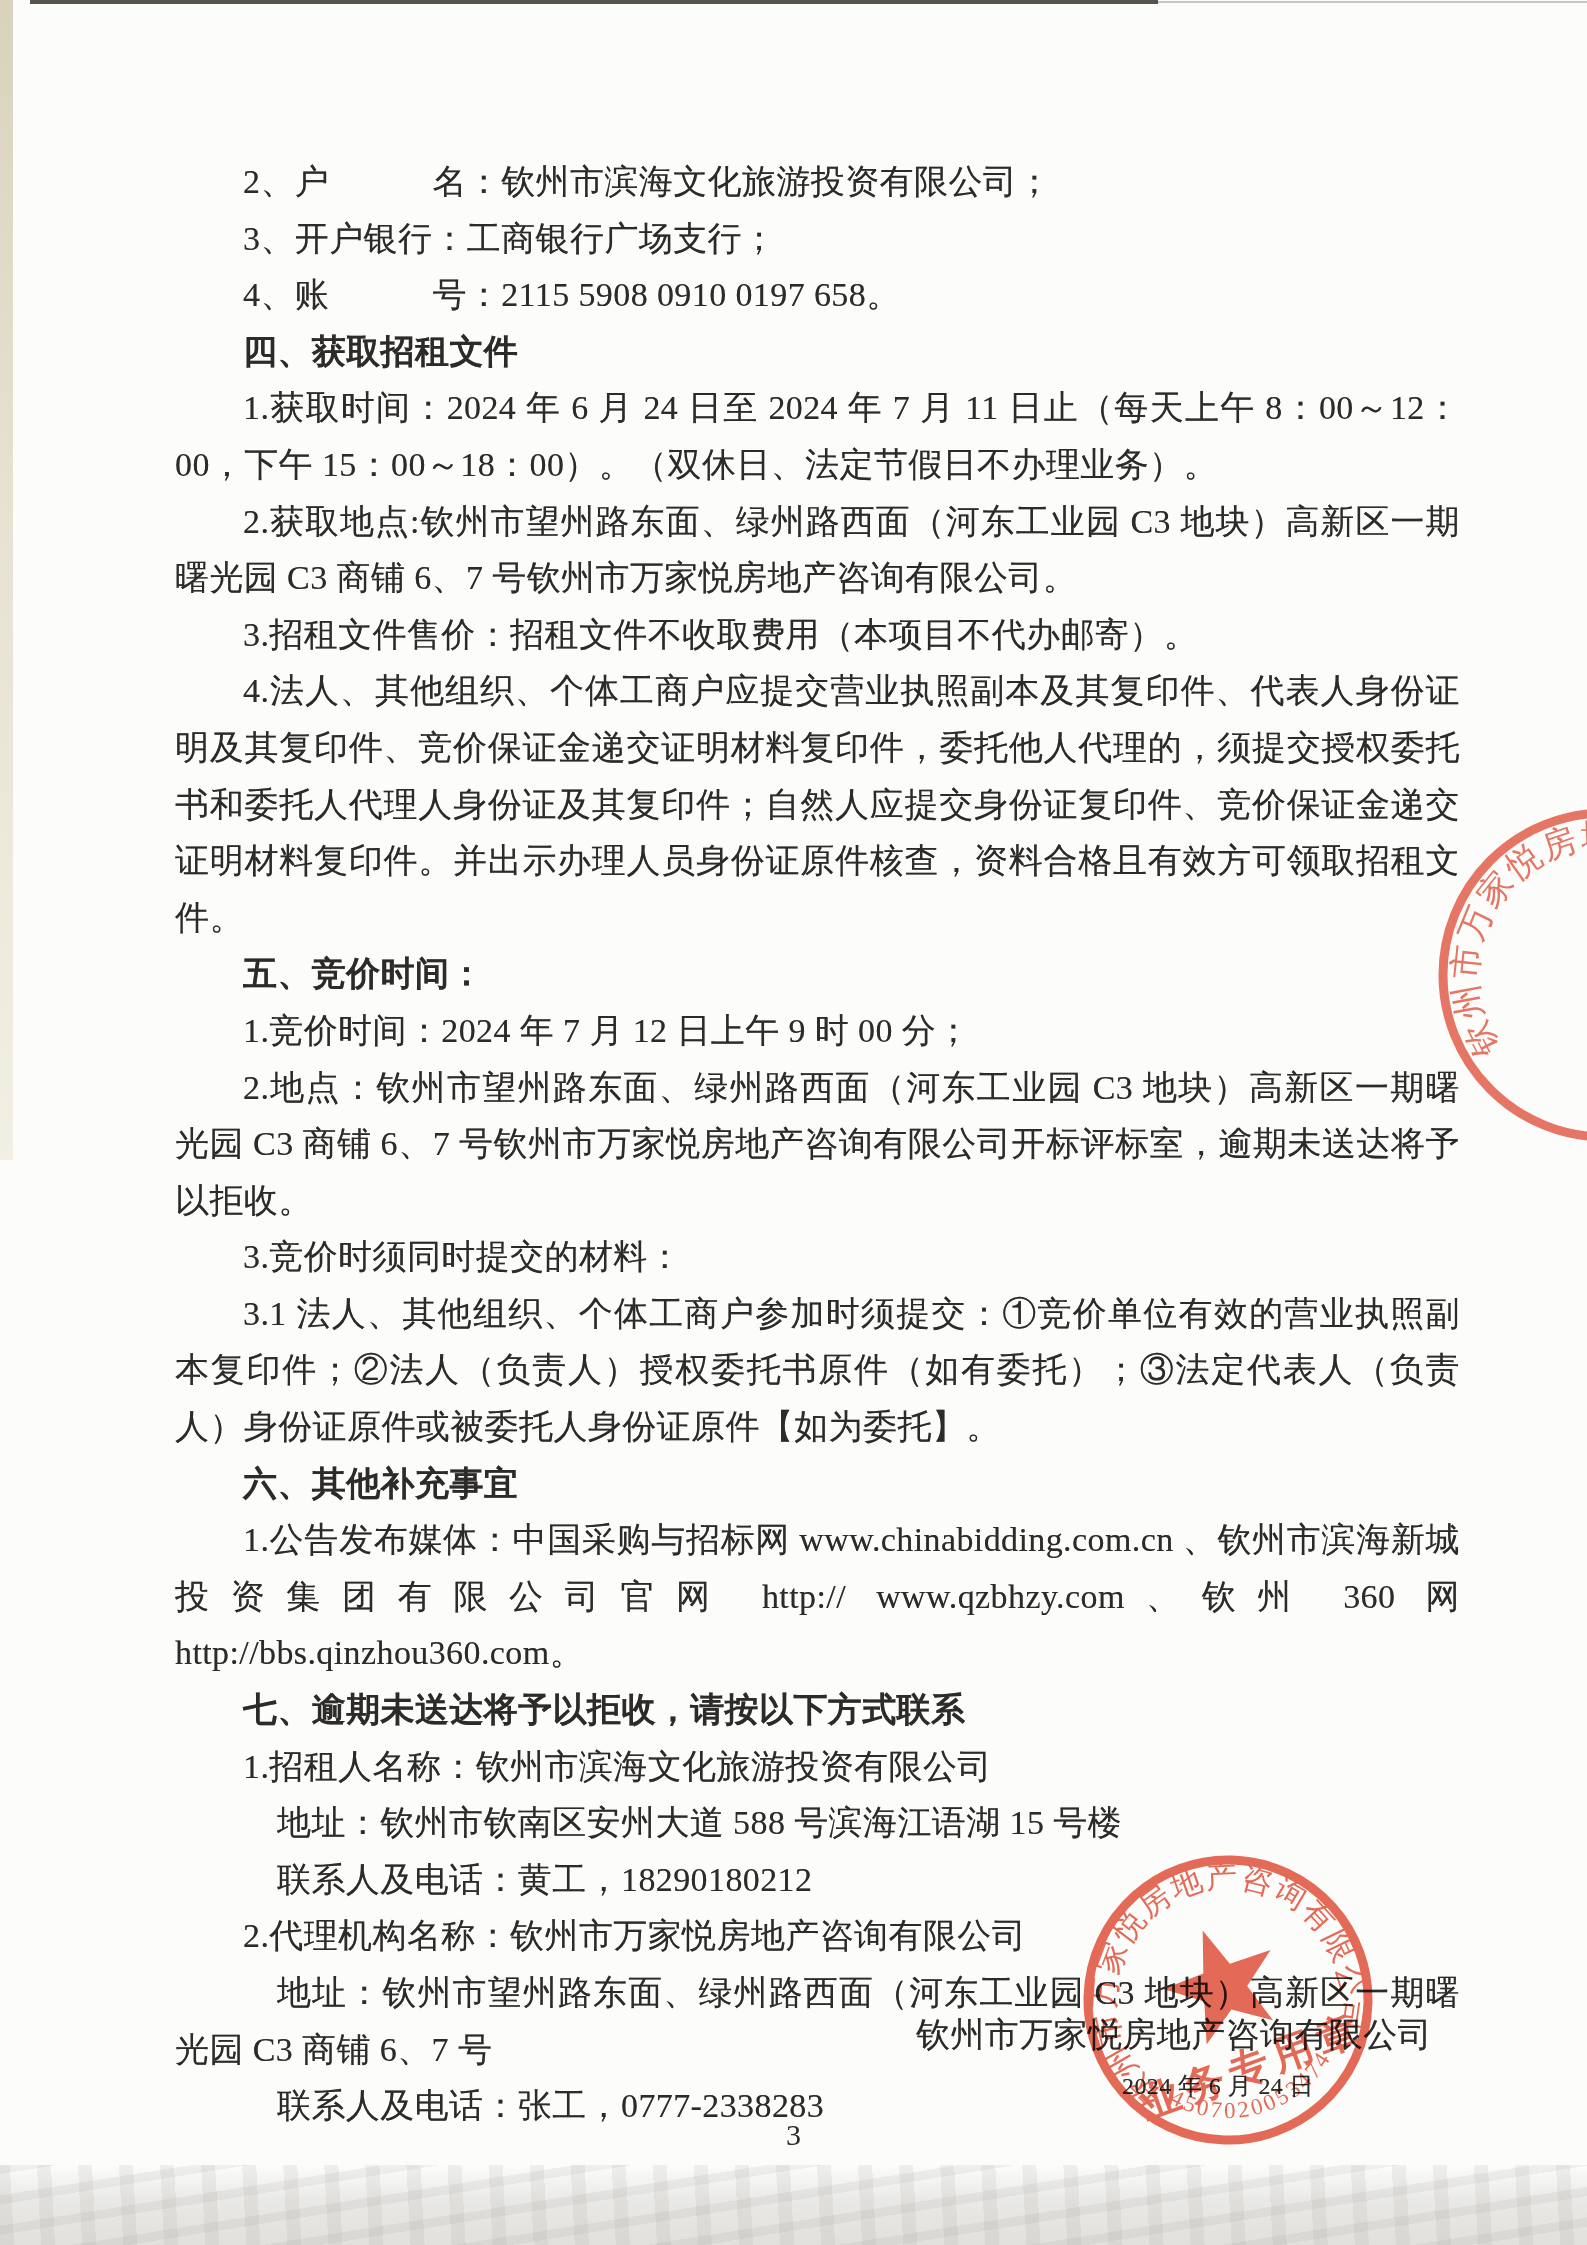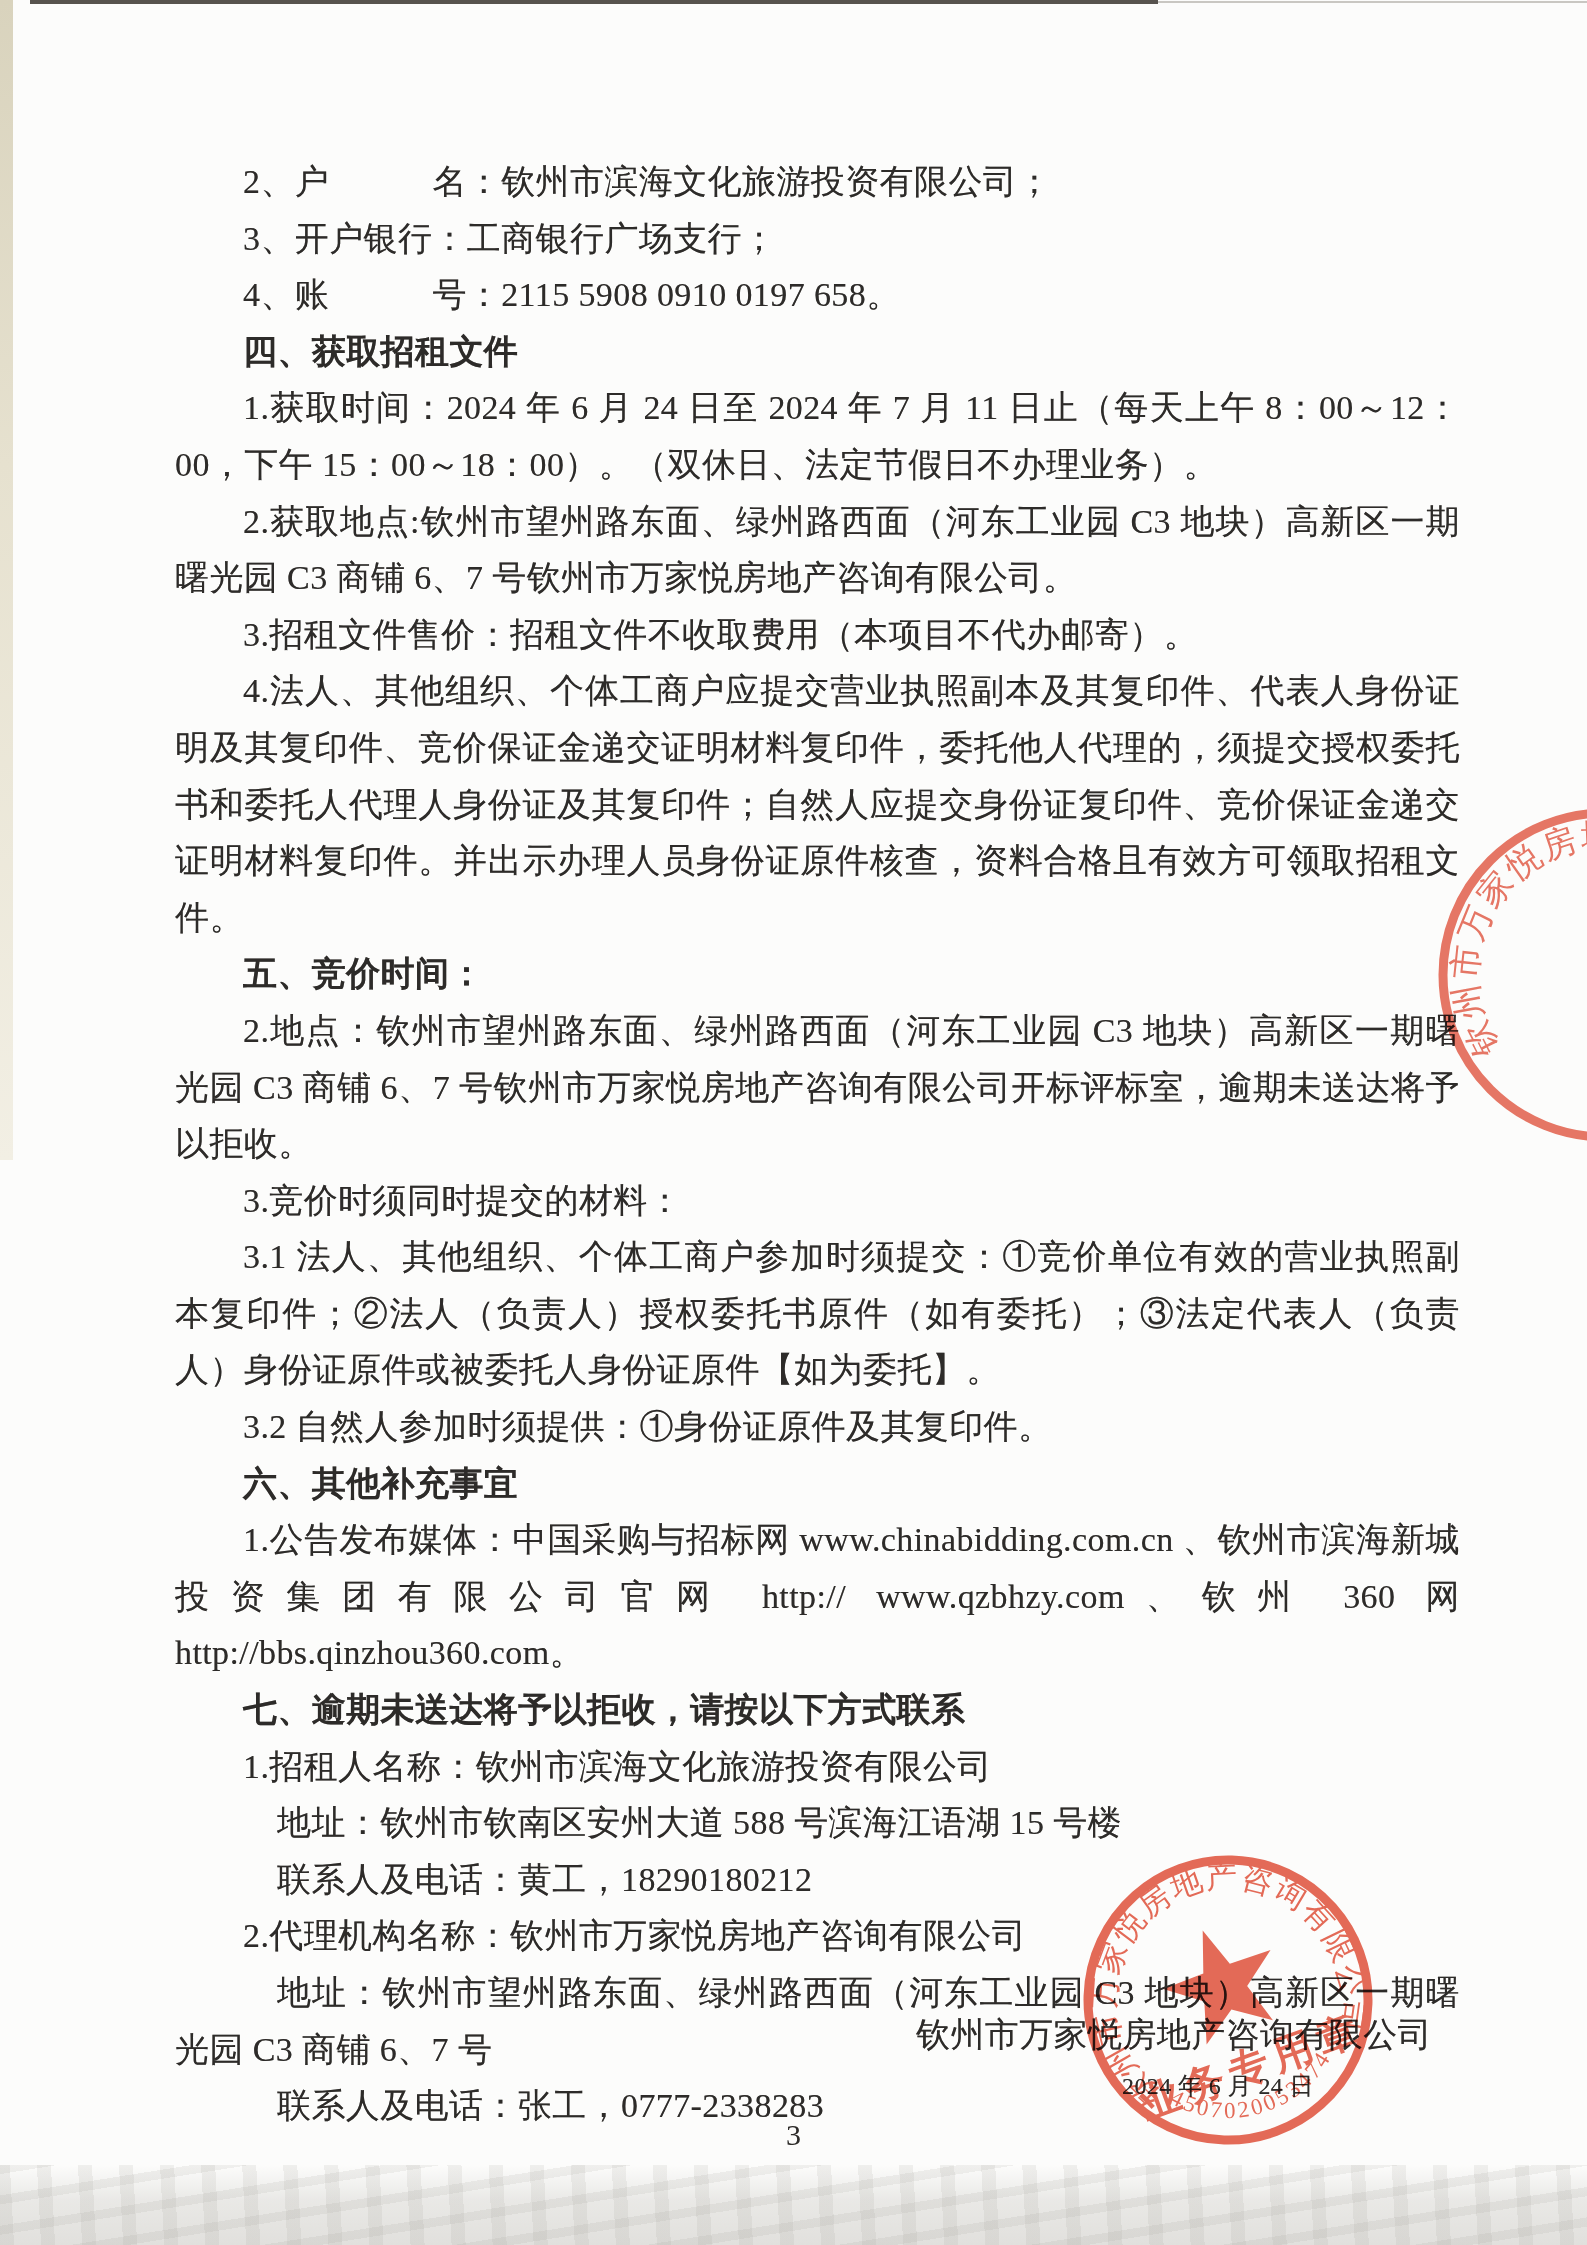--- a/index.html
+++ b/index.html
@@ -56,24 +56,24 @@
   <div class="flow">
     <p class="ind2">2、户　　　名：钦州市滨海文化旅游投资有限公司；</p>
     <p class="ind2">3、开户银行：工商银行广场支行；</p>
     <p class="ind2">4、账　　　号：2115 5908 0910 0197 658。</p>
     <p class="h">四、获取招租文件</p>
     <p class="ind2">1.获取时间：2024 年 6 月 24 日至 2024 年 7 月 11 日止（每天上午 8：00～12：00，下午 15：00～18：00）。（双休日、法定节假日不办理业务）。</p>
     <p class="ind2">2.获取地点:钦州市望州路东面、绿州路西面（河东工业园 C3 地块）高新区一期曙光园 C3 商铺 6、7 号钦州市万家悦房地产咨询有限公司。</p>
     <p class="ind2">3.招租文件售价：招租文件不收取费用（本项目不代办邮寄）。</p>
     <p class="ind2">4.法人、其他组织、个体工商户应提交营业执照副本及其复印件、代表人身份证明及其复印件、竞价保证金递交证明材料复印件，委托他人代理的，须提交授权委托书和委托人代理人身份证及其复印件；自然人应提交身份证复印件、竞价保证金递交证明材料复印件。并出示办理人员身份证原件核查，资料合格且有效方可领取招租文件。</p>
     <p class="h">五、竞价时间：</p>
+    <p class="ind2">1.竞价时间：2024 年 7 月 12 日上午 9 时 00 分；</p>
     <p class="ind2">2.地点：钦州市望州路东面、绿州路西面（河东工业园 C3 地块）高新区一期曙光园 C3 商铺 6、7 号钦州市万家悦房地产咨询有限公司开标评标室，逾期未送达将予以拒收。</p>
     <p class="ind2">3.竞价时须同时提交的材料：</p>
     <p class="ind2">3.1 法人、其他组织、个体工商户参加时须提交：①竞价单位有效的营业执照副本复印件；②法人（负责人）授权委托书原件（如有委托）；③法定代表人（负责人）身份证原件或被委托人身份证原件【如为委托】。</p>
-    <p class="ind2">3.2 自然人参加时须提供：①身份证原件及其复印件。</p>
     <p class="h">六、其他补充事宜</p>
     <p class="ind2">1.公告发布媒体：中国采购与招标网 www.chinabidding.com.cn 、钦州市滨海新城投资集团有限公司官网 http:// www.qzbhzy.com、钦州 360 网 http://bbs.qinzhou360.com。</p>
     <p class="h">七、逾期未送达将予以拒收，请按以下方式联系</p>
     <p class="ind2">1.招租人名称：钦州市滨海文化旅游投资有限公司</p>
     <p class="ind3">地址：钦州市钦南区安州大道 588 号滨海江语湖 15 号楼</p>
     <p class="ind3">联系人及电话：黄工，18290180212</p>
     <p class="ind2">2.代理机构名称：钦州市万家悦房地产咨询有限公司</p>
     <p class="ind3">地址：钦州市望州路东面、绿州路西面（河东工业园 C3 地块）高新区一期曙光园 C3 商铺 6、7 号</p>
     <p class="ind3">联系人及电话：张工，0777-2338283</p>
   </div>

